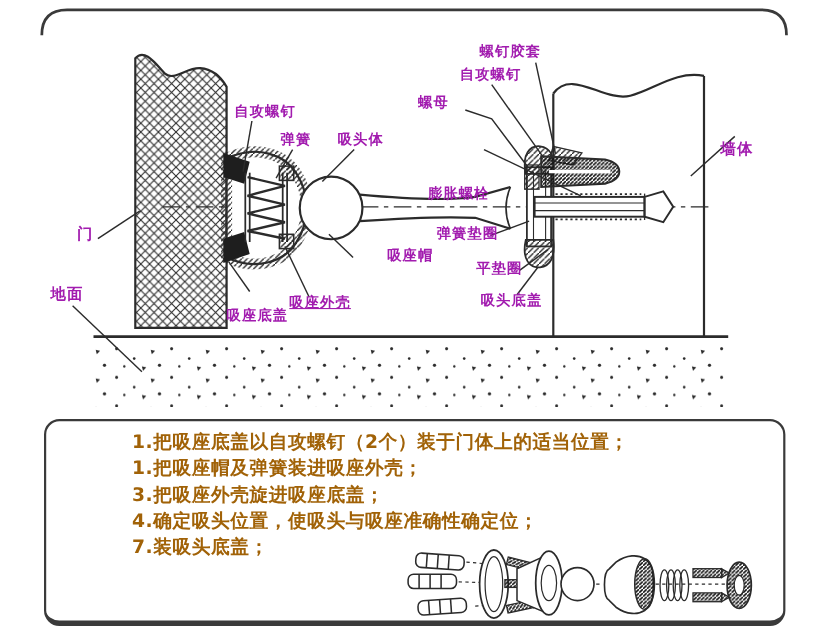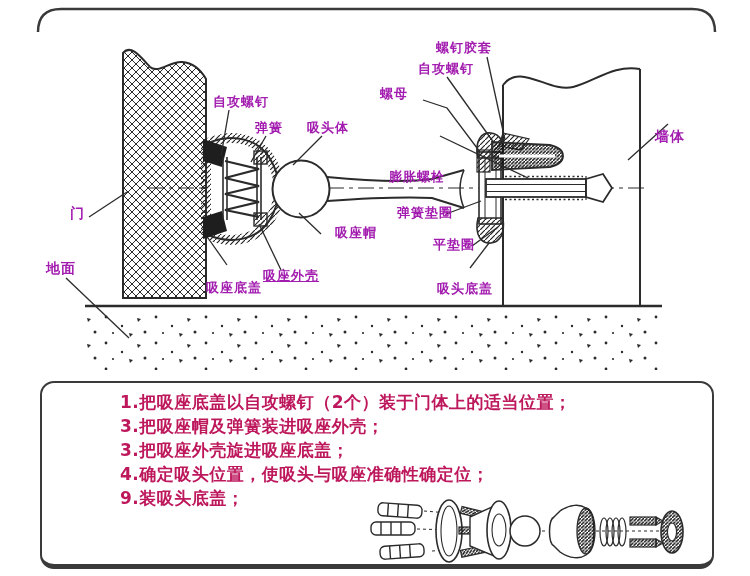--- a/index.html
+++ b/index.html
@@ -15,21 +15,21 @@
     white-space:nowrap;letter-spacing:1px;line-height:1;
   }
   .lbl.big{font-size:14px;}
   #instr-panel{
     position:absolute;left:40px;top:381px;width:670px;height:181px;
     border:2px solid #3a3a3a;border-bottom-width:5px;border-radius:14px;
     background:transparent;
   }
   #instr-list{
     position:absolute;left:120px;top:390px;width:560px;
-    color:#be185d;font-weight:bold;font-size:17px;line-height:24px;
+    color:#a16207;font-weight:bold;font-size:17px;line-height:24px;
     letter-spacing:0.5px;
   }
   .instr{height:24px;}
 </style>
 </head>
 <body>
 
 <div id="stage">
 
   <svg width="750" height="576" viewBox="0 0 750 576">
@@ -214,27 +214,27 @@
   <div class="lbl" style="left:213px;top:95px;">自攻螺钉</div>
   <div class="lbl" style="left:255px;top:121px;">弹簧</div>
   <div class="lbl" style="left:307px;top:121px;">吸头体</div>
   <div class="lbl" style="left:436px;top:41px;">螺钉胶套</div>
   <div class="lbl" style="left:418px;top:62px;">自攻螺钉</div>
   <div class="lbl" style="left:380px;top:87px;">螺母</div>
   <div class="lbl" style="left:389px;top:122px;margin-top:48px;">膨胀螺栓</div>
   <div class="lbl big" style="left:655px;top:109px;margin-top:20px;">墙体</div>
   <div class="lbl" style="left:397px;top:206px;">弹簧垫圈</div>
   <div class="lbl" style="left:433px;top:238px;">平垫圈</div>
-  <div class="lbl" style="left:437px;top:282px;">吸头底盖</div>
-  <div class="lbl" style="left:303px;top:226px;padding-left:32px;">吸座帽</div>
+  <div class="lbl" style="left:437px;top:267px;">吸头底盖</div>
+  <div class="lbl" style="left:320px;top:226px;padding-left:32px;">吸座帽</div>
   <div class="lbl" style="left:206px;top:263px;margin-top:18px;">吸座底盖</div>
   <div class="lbl" style="left:263px;top:269px;text-decoration:underline;">吸座外壳</div>
 
   <div id="instr-panel"></div>
   <div id="instr-list">
     <div class="instr">1.把吸座底盖以自攻螺钉（2个）装于门体上的适当位置；</div>
-    <div class="instr">3.把吸座帽及弹簧装进吸座外壳；</div>
+    <div class="instr">1.把吸座帽及弹簧装进吸座外壳；</div>
     <div class="instr">3.把吸座外壳旋进吸座底盖；</div>
     <div class="instr">4.确定吸头位置，使吸头与吸座准确性确定位；</div>
-    <div class="instr">9.装吸头底盖；</div>
+    <div class="instr">7.装吸头底盖；</div>
   </div>
 
 </div>
 
 </body></html>

